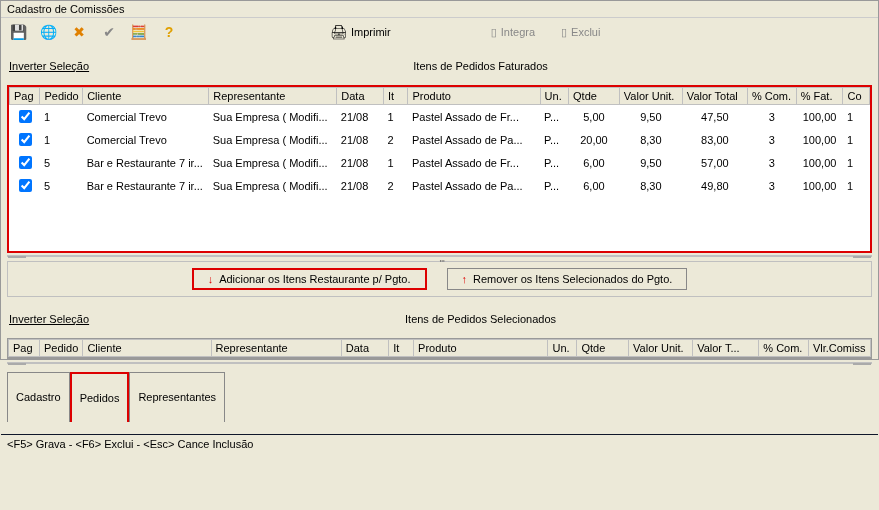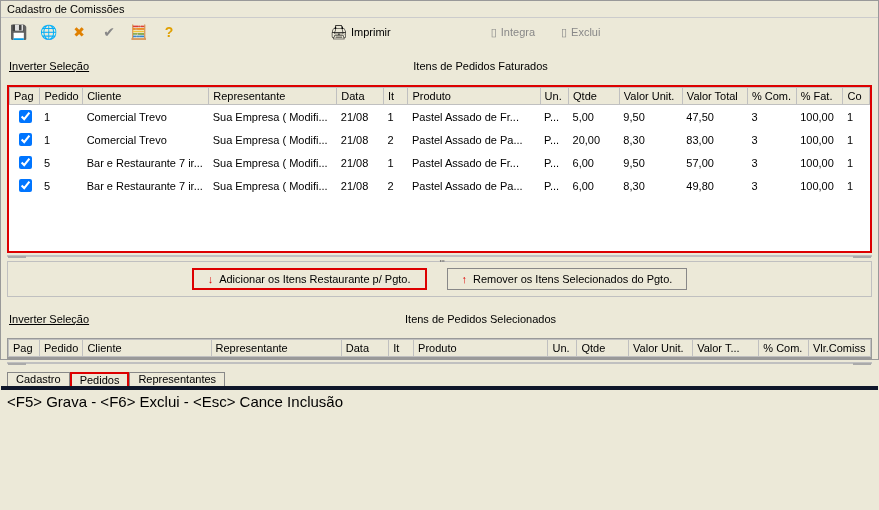--- a/index.html
+++ b/index.html
@@ -96,21 +96,21 @@
     white-space: nowrap;
     overflow: hidden;
     margin-left: 42px;
   }
   table.grid td {
     padding: 2px 4px;
     white-space: nowrap;
     overflow: hidden;
     text-overflow: ellipsis;
   }
-  .num { text-align: left; }
+  .num { text-align: center; }
   .ctr { text-align: center; }
   .scroll-area {
     height: 54px;
     background: #fff;
   }
   .hscroll {
     height: 16px;
     background: #ece9d8;
     border: 1px solid #c0c0c0;
     margin: 2px 6px;
@@ -170,34 +170,35 @@
     margin: 0 6px;
   }
   .tabs {
     display: flex;
     margin: 6px 6px 0 6px;
     gap: 0;
   }
   .tab {
     border: 1px solid #888;
     border-bottom: none;
-    padding: 0 8px;
+    padding: 18px 8px;
     background: #ece9d8;
     font-size: 11px;
     cursor: pointer;
   }
   .tab.active {
     border: 2px solid #d00;
     border-bottom: none;
   }
   .statusbar {
-    border-top: 4px solid #0f172a;
+    border-top: 1px solid #0f172a;
     padding: 3px 6px;
-    font-size: 15px;
-    background: #ece9d8;
+    font-size: 11px;
+    background: #ece9d8;
+    margin-top: 12px;
   }
   .col-pag{width:30px}.col-ped{width:42px}.col-cli{width:124px}.col-rep{width:126px}
   .col-data{width:46px}.col-it{width:24px}.col-prod{width:130px}.col-un{width:28px}
   .col-qtde{width:50px}.col-vu{width:62px}.col-vt{width:64px}.col-com{width:48px}
   .col-fat{width:46px}.col-cod{width:26px}
   .col-vlc{width:60px}
 </style>
 </head>
 <body>
 

